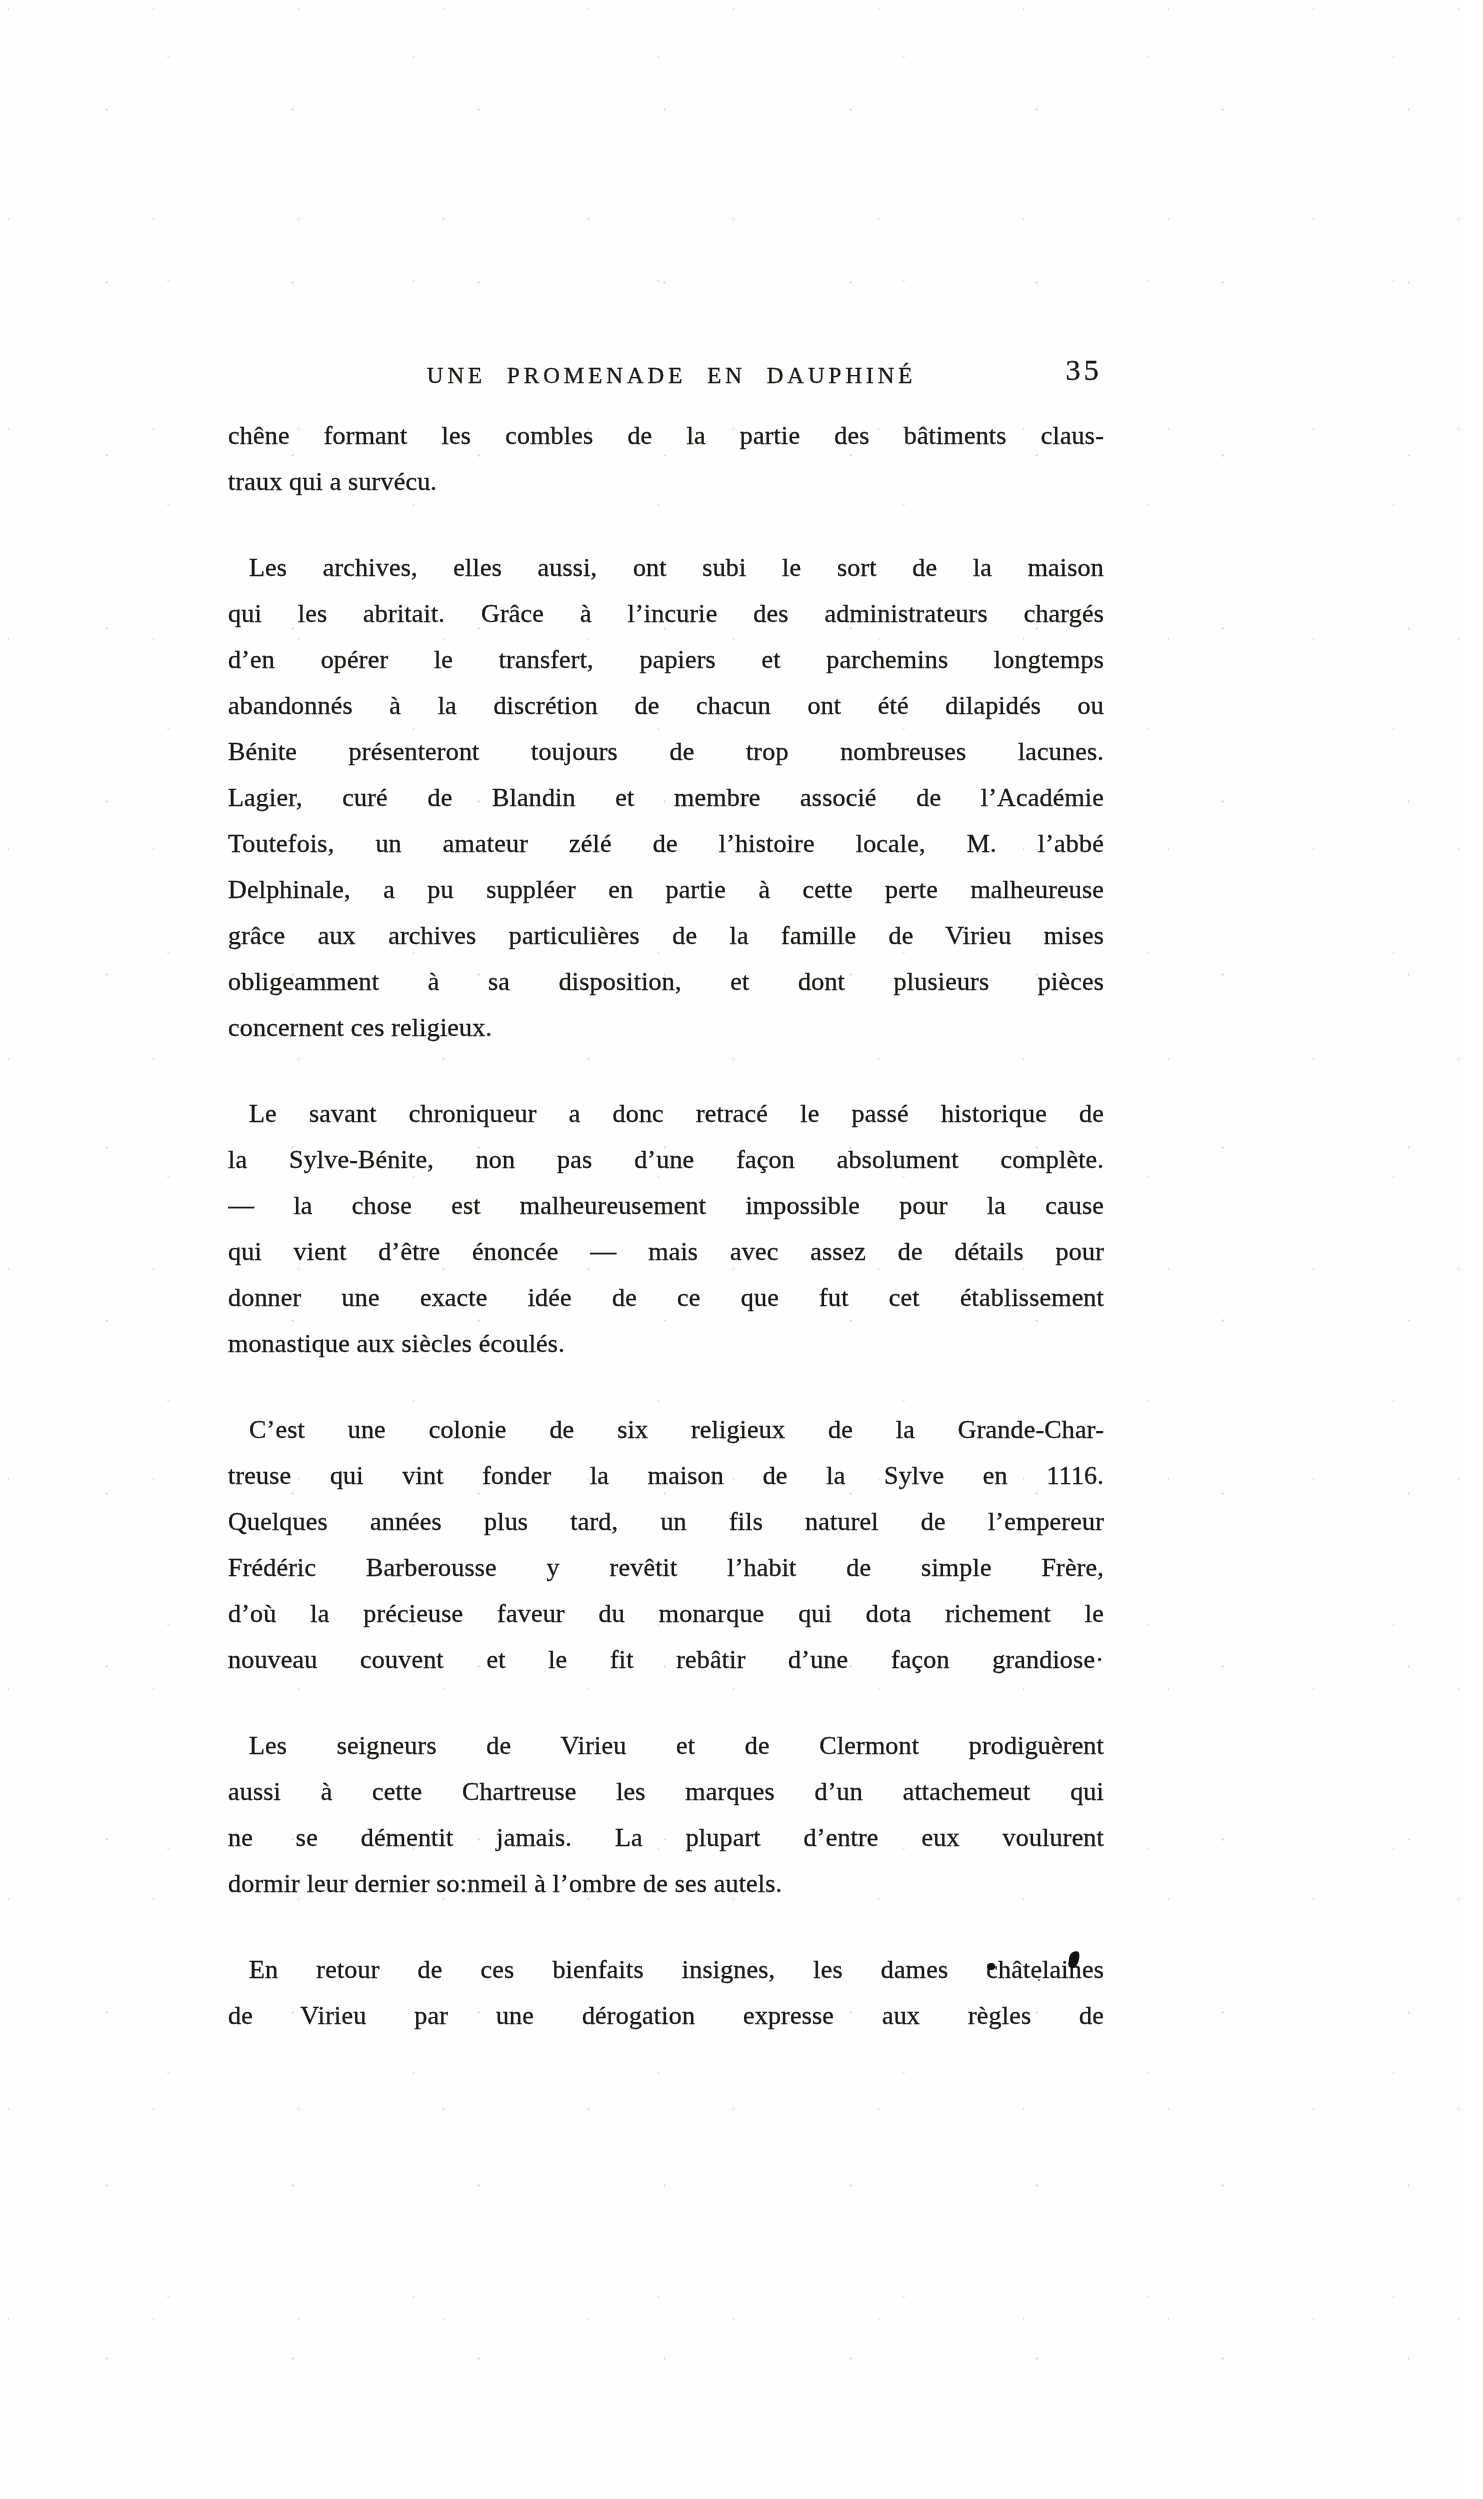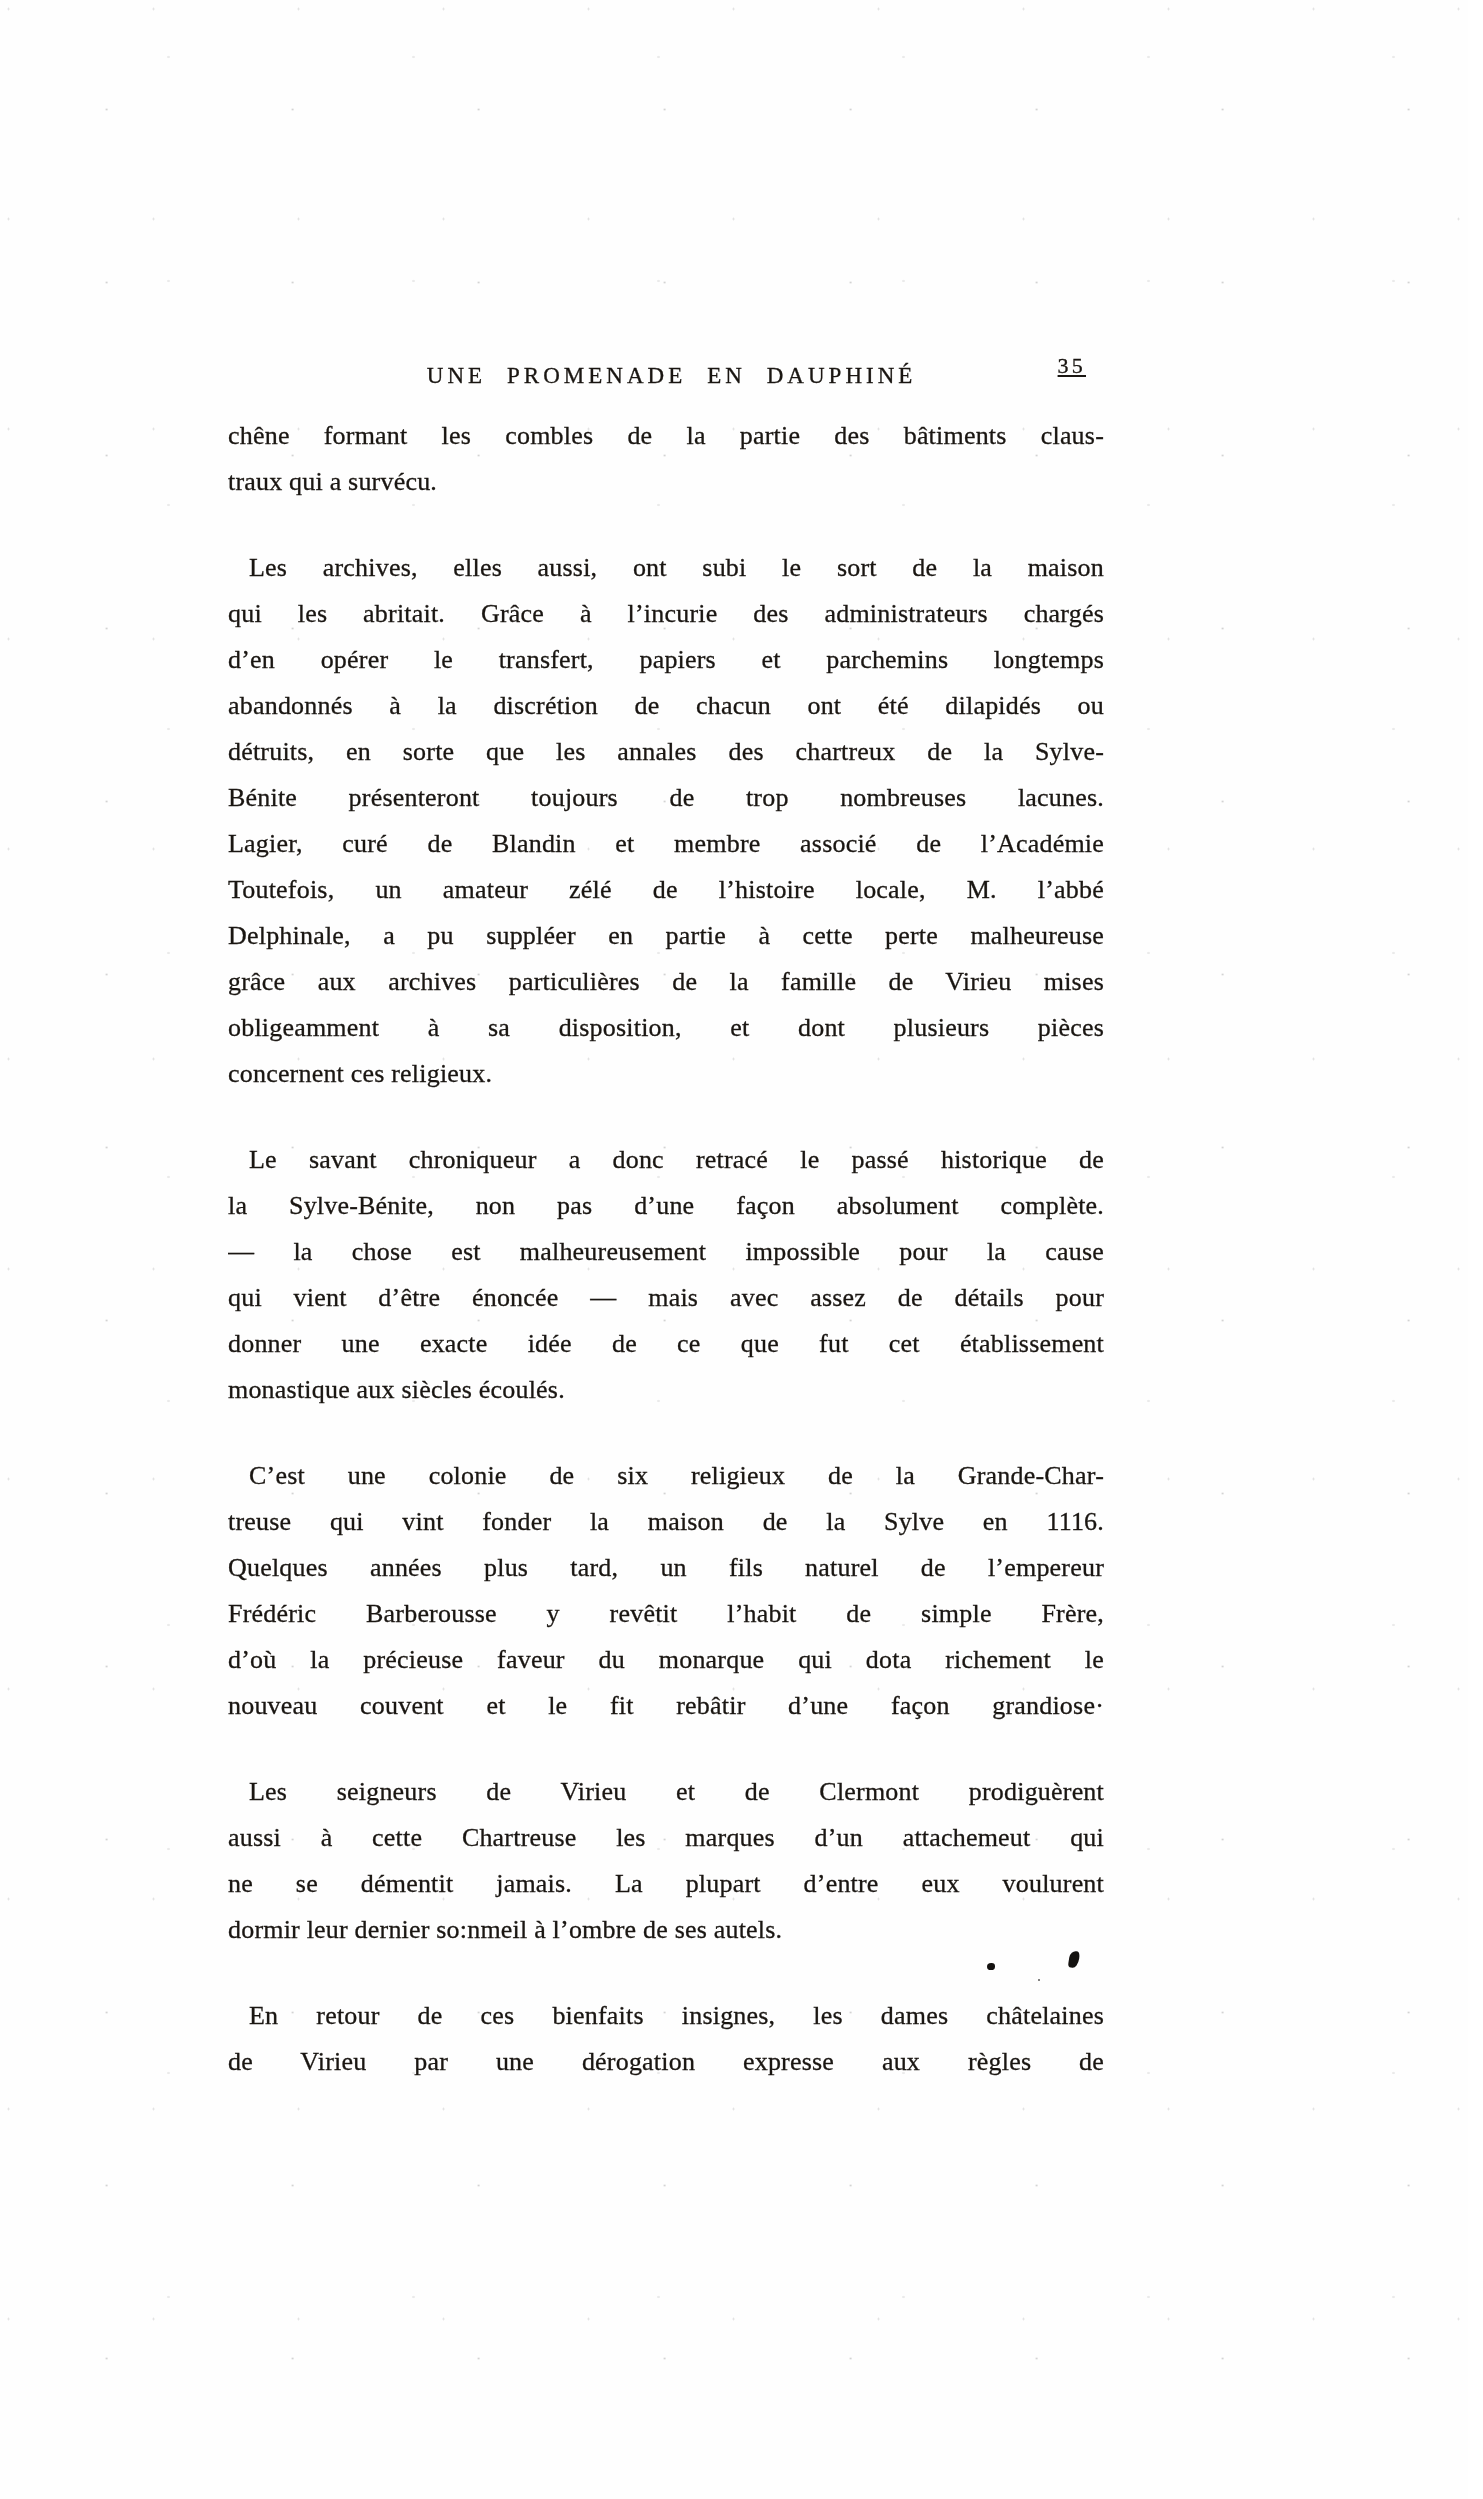--- a/index.html
+++ b/index.html
@@ -36,25 +36,24 @@
     top: 4.8px;
     text-align: center;
     padding-left: 11.2px;
     font-size: 23px;
     letter-spacing: 4px;
     word-spacing: 11.2px;
     white-space: nowrap;
   }
   .page-number {
     position: absolute;
-    right: 18px;
+    right: 2px;
     top: -4.8px;
-    font-size: 22px;
+    font-size: 30px;
     letter-spacing: 3.2px;
-    text-decoration: underline;
   }
 
   .text-block {
     position: absolute;
     left: 228px;
     top: 413px;
     width: 876px;
     font-size: 26px;
     line-height: 46px;
     letter-spacing: 0.2px;
@@ -104,21 +103,20 @@
     <section class="para">
       <div class="line">chêne formant les combles de la partie des bâtiments claus-</div>
       <div class="line pend">traux qui a survécu.</div>
     </section>
 
     <section class="para">
       <div class="line ind">Les archives, elles aussi, ont subi le sort de la maison</div>
       <div class="line">qui les abritait. Grâce à l’incurie des administrateurs chargés</div>
       <div class="line">d’en opérer le transfert, papiers et parchemins longtemps</div>
       <div class="line">abandonnés à la discrétion de chacun ont été dilapidés ou</div>
-      <div class="line">détruits, en sorte que les annales des chartreux de la Sylve-</div>
       <div class="line">Bénite présenteront toujours de trop nombreuses lacunes.</div>
       <div class="line">Lagier, curé de Blandin et membre associé de l’Académie</div>
       <div class="line">Toutefois, un amateur zélé de l’histoire locale, M. l’abbé</div>
       <div class="line">Delphinale, a pu suppléer en partie à cette perte malheureuse</div>
       <div class="line">grâce aux archives particulières de la famille de Virieu mises</div>
       <div class="line">obligeamment à sa disposition, et dont plusieurs pièces</div>
       <div class="line pend">concernent ces religieux.</div>
     </section>
 
     <section class="para">

